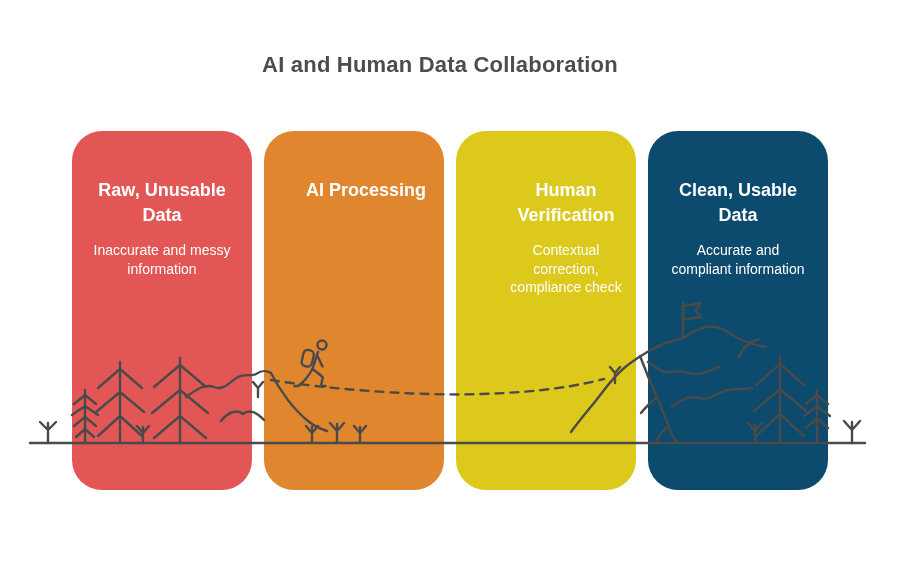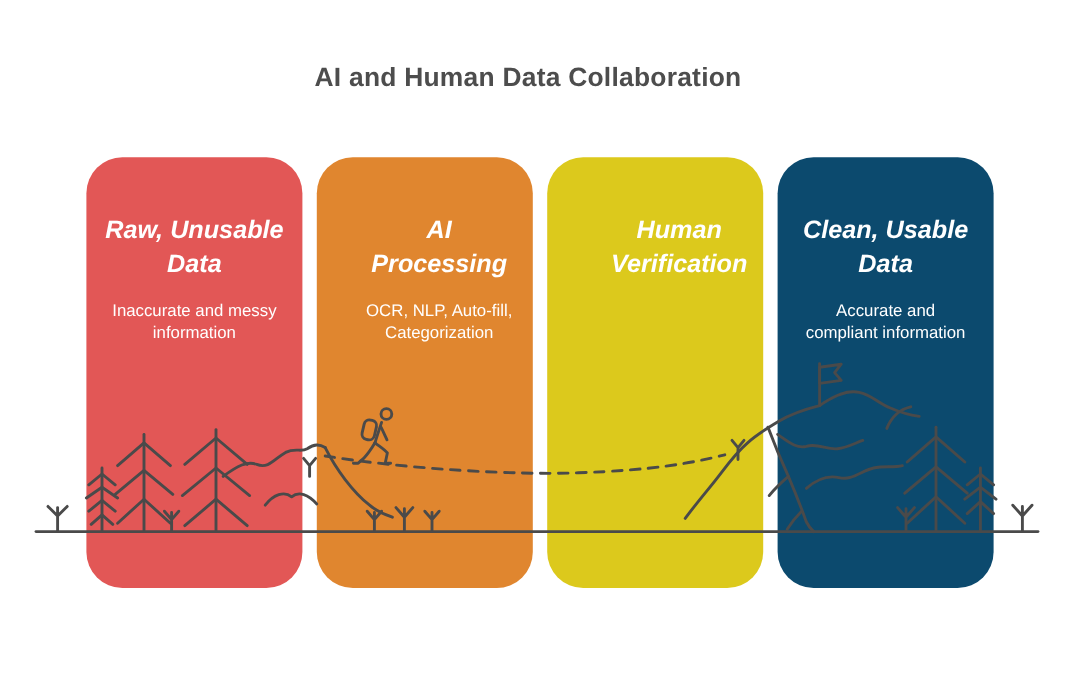--- a/index.html
+++ b/index.html
@@ -31,25 +31,24 @@
     box-sizing:border-box;
     text-align:center;
     color:#ffffff;
   }
   .card.c1{left:72px;}
   .card.c2{left:264px;padding-left:24px;}
   .card.c3{left:456px;}
   .card.c4{left:648px;}
   .card-title{
     margin:47px 12px 0;
-    font-size:21px;
+    font-size:18px;
     font-weight:700;
     line-height:1.38;
     white-space:pre-line;
-    font-style:italic;
   }
   .card-subtitle{
     margin:13px 8px 0;
     font-size:14px;
     font-weight:400;
     line-height:1.35;
     white-space:pre-line;
   }
   .scene{
     position:absolute;
@@ -74,27 +73,27 @@
 
   <section class="card c1" style="background-color: rgb(226, 87, 86);">
     <h2 class="card-title">Raw, Unusable
 Data</h2>
     <p class="card-subtitle">Inaccurate and messy
 information</p>
   </section>
 
   <section class="card c2" style="background-color: rgb(224, 134, 47);">
     <h2 class="card-title">AI Processing</h2>
-    <p class="card-subtitle">OCR, NLP, Auto-fill,
-Categorization</p>
   </section>
 
   <section class="card c3" style="background-color: rgb(220, 201, 28); padding-left: 40px;">
     <h2 class="card-title">Human
 Verification</h2>
+    <p class="card-subtitle">Contextual correction,
+compliance check</p>
   </section>
 
   <section class="card c4" style="background-color: #0c4a6e;">
     <h2 class="card-title">Clean, Usable
 Data</h2>
     <p class="card-subtitle">Accurate and
 compliant information</p>
   </section>
 
   <svg class="scene" viewBox="0 0 900 564" aria-hidden="true">

